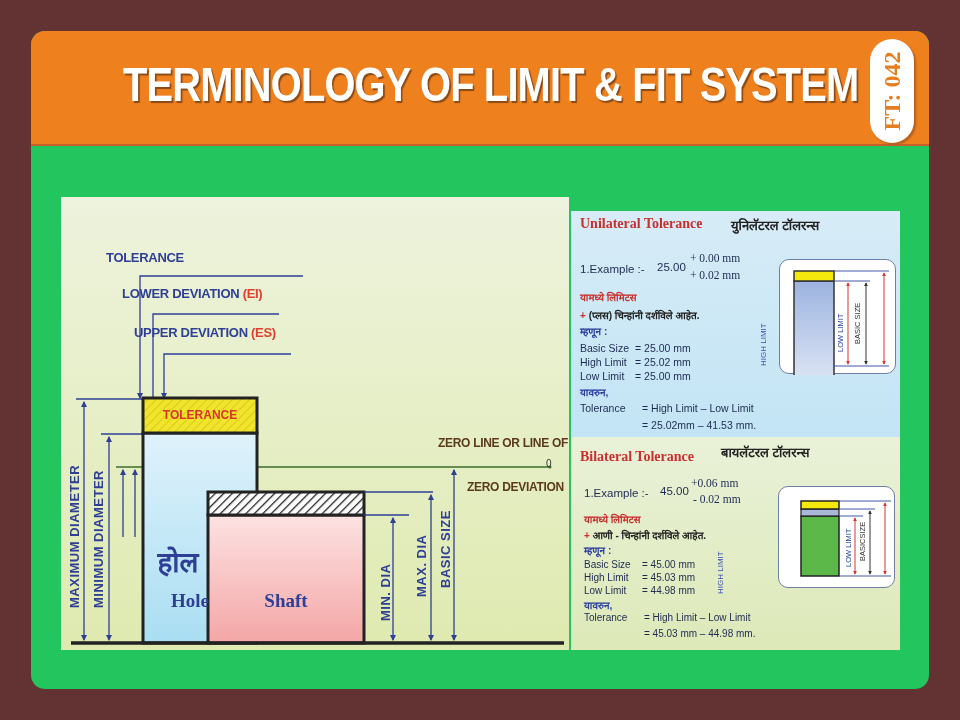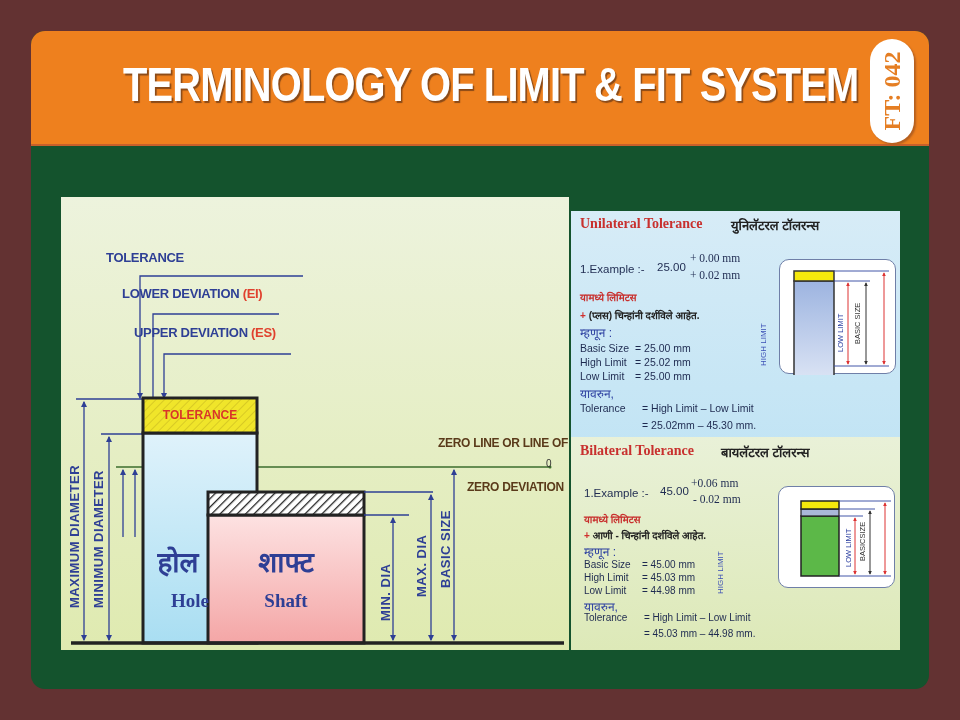--- a/index.html
+++ b/index.html
@@ -1,21 +1,21 @@
 <!DOCTYPE html>
 <html><head>
 <meta charset="utf-8">
 <style>
   * { box-sizing: border-box; margin: 0; padding: 0; }
   html, body { width: 960px; height: 720px; overflow: hidden; }
   body { background: #633232; font-family: "Liberation Sans", sans-serif; position: relative; }
 
   .card {
     position: absolute; left: 31px; top: 31px; width: 898px; height: 658px;
-    background: #14532d; border-radius: 14px; overflow: hidden;
+    background: #22c55e; border-radius: 14px; overflow: hidden;
   }
   .banner {
     position: absolute; left: 0; top: 0; width: 898px; height: 115px;
     background: #ee801e; border-bottom: 2px solid #c8602a;
   }
   .banner-title {
     position: absolute; left: 92px; top: 24px; width: 720px;
     font-family: "Liberation Sans", sans-serif; font-weight: bold;
     font-size: 48px; letter-spacing: -1px; color: #ffffff;
     transform: scaleX(0.83); transform-origin: left center;
@@ -71,21 +71,21 @@
   .rpanel.bi { top: 406px; height: 213px; background: linear-gradient(180deg, #e9f1d8 0%, #dde9b8 100%); }
   .rp-title {
     position: absolute; left: 9px; font-family: "Liberation Serif", serif;
     font-weight: bold; font-size: 14px; color: #c8302e; white-space: nowrap;
   }
   .rp-title-mr {
     position: absolute; font-weight: bold; font-size: 13px; color: #222; white-space: nowrap;
   }
   .rp-text { position: absolute; white-space: nowrap; }
   .rp-mr-red { color: #c8302e; font-weight: bold; font-size: 10px; }
-  .rp-mr-blue { color: #2b3fa0; font-weight: normal; font-size: 12px; text-align: right; }
+  .rp-mr-blue { color: #2b3fa0; font-weight: bold; font-size: 10px; text-align: right; }
   .rp-mr { color: #222; font-size: 10px; font-weight: bold; }
   .rp-mr .plus { color: #d0302e; }
   .ex { font-size: 11.5px; color: #1e2a50; }
   .sup { font-size: 11.5px; font-family: Liberation Serif, serif; }
   .vsmall {
     position: absolute; font-size: 8px; color: #3b4fb5; white-space: nowrap;
     transform: rotate(-90deg); transform-origin: left top;
   }
   .minibox {
     position: absolute; background: #ffffff; border: 1px solid #6f7fa8; border-radius: 10px;
@@ -183,21 +183,20 @@
     <div class="lbl" style="left:485px; top:261px; font-size:10px; color:#333; font-weight:normal;">0</div>
 
     <div class="vlbl" style="left:6px; top:411px;">MAXIMUM  DIAMETER</div>
     <div class="vlbl" style="left:30px; top:411px;">MINIMUM  DIAMETER</div>
     <div class="vlbl" style="left:317px; top:424px;">MIN. DIA</div>
     <div class="vlbl" style="left:353px; top:400px;">MAX. DIA</div>
     <div class="vlbl" style="left:377px; top:391px;">BASIC SIZE</div>
 
     <div class="big-dev" style="left:82px; top:345px; width:70px;">होल</div>
     <div class="big-en" style="left:82px; top:393px; width:70px;margin-left:12px;">Hole</div>
-    <div class="big-dev" style="left:170px; top:345px; width:110px;">शाफ्ट</div>
     <div class="big-en" style="left:170px; top:393px; width:110px;">Shaft</div>
   </div>
 
   <div class="rpanel uni">
     <div class="rp-title" style="top:5px;">Unilateral Tolerance</div>
     <div class="rp-title-mr" style="left:160px; top:5px;">युनिलॅटरल टॉलरन्स</div>
 
     <div class="rp-text ex" style="left:9px; top:52px;">1.Example :-</div>
     <div class="rp-text ex" style="left:86px; top:50px;">25.00</div>
     <div class="rp-text sup" style="left:119px; top:41px;">+ 0.00 mm</div>
@@ -215,21 +214,21 @@
     </div>
     <div class="rp-text" style="left:9px; top:145px;">
       <span style="display:inline-block;width:55px;">High Limit</span><span>=   25.02  mm</span>
     </div>
     <div class="rp-text" style="left:9px; top:159px;">
       <span style="display:inline-block;width:55px;">Low Limit</span><span>=   25.00  mm</span>
     </div>
     <div class="rp-text rp-mr-blue" style="left:9px; top:174px;">यावरुन,</div>
     <div class="rp-text" style="left:9px; top:191px;">Tolerance</div>
     <div class="rp-text" style="left:71px; top:191px;">= High Limit  –  Low Limit</div>
-    <div class="rp-text" style="left:71px; top:208px;">= 25.02mm   –   45.30 mm.</div>
+    <div class="rp-text" style="left:71px; top:208px;">= 25.02mm   –   41.53 mm.</div>
 
     <div class="vsmall" style="left:188px; top:155px;">HIGH LIMIT</div>
 
     <div class="minibox" style="left:208px; top:48px; width:117px; height:115px;">
       <svg width="117" height="115">
         <defs>
           <linearGradient id="uniG" x1="0" y1="0" x2="0" y2="1">
             <stop offset="0" stop-color="#9db4e0"></stop>
               <stop offset="1" stop-color="#e6ecf8"></stop>
           </linearGradient>
@@ -248,21 +247,21 @@
         <line x1="68" y1="23" x2="68" y2="104" stroke="#d33" stroke-width="1" marker-start="url(#mr)" marker-end="url(#mr)"></line>
         <line x1="86" y1="23" x2="86" y2="104" stroke="#333" stroke-width="1" marker-start="url(#mk)" marker-end="url(#mk)"></line>
         <line x1="104" y1="13" x2="104" y2="104" stroke="#d33" stroke-width="1" marker-start="url(#mr)" marker-end="url(#mr)"></line>
       </svg>
       <div class="mini-vlbl" style="left:56px; top:92px;">LOW LIMIT</div>
       <div class="mini-vlbl dark" style="left:73px; top:84px;">BASIC SIZE</div>
     </div>
   </div>
 
   <div class="rpanel bi">
-    <div class="rp-title" style="top:6px;">Bilateral Tolerance</div>
+    <div class="rp-title" style="top:12px;">Bilateral Tolerance</div>
     <div class="rp-title-mr" style="left:150px; top:6px;">बायलॅटरल टॉलरन्स</div>
 
     <div class="rp-text ex" style="left:13px; top:50px;">1.Example :-</div>
     <div class="rp-text ex" style="left:89px; top:48px;">45.00</div>
     <div class="rp-text sup" style="left:120px; top:40px;">+0.06 mm</div>
     <div class="rp-text sup" style="left:122px; top:56px;">- 0.02 mm</div>
 
     <div class="rp-text rp-mr-red" style="left:13px; top:75px;">यामध्ये लिमिटस</div>
     <div class="rp-text rp-mr" style="left:13px; top:91px;">
       <span class="plus">+</span>

